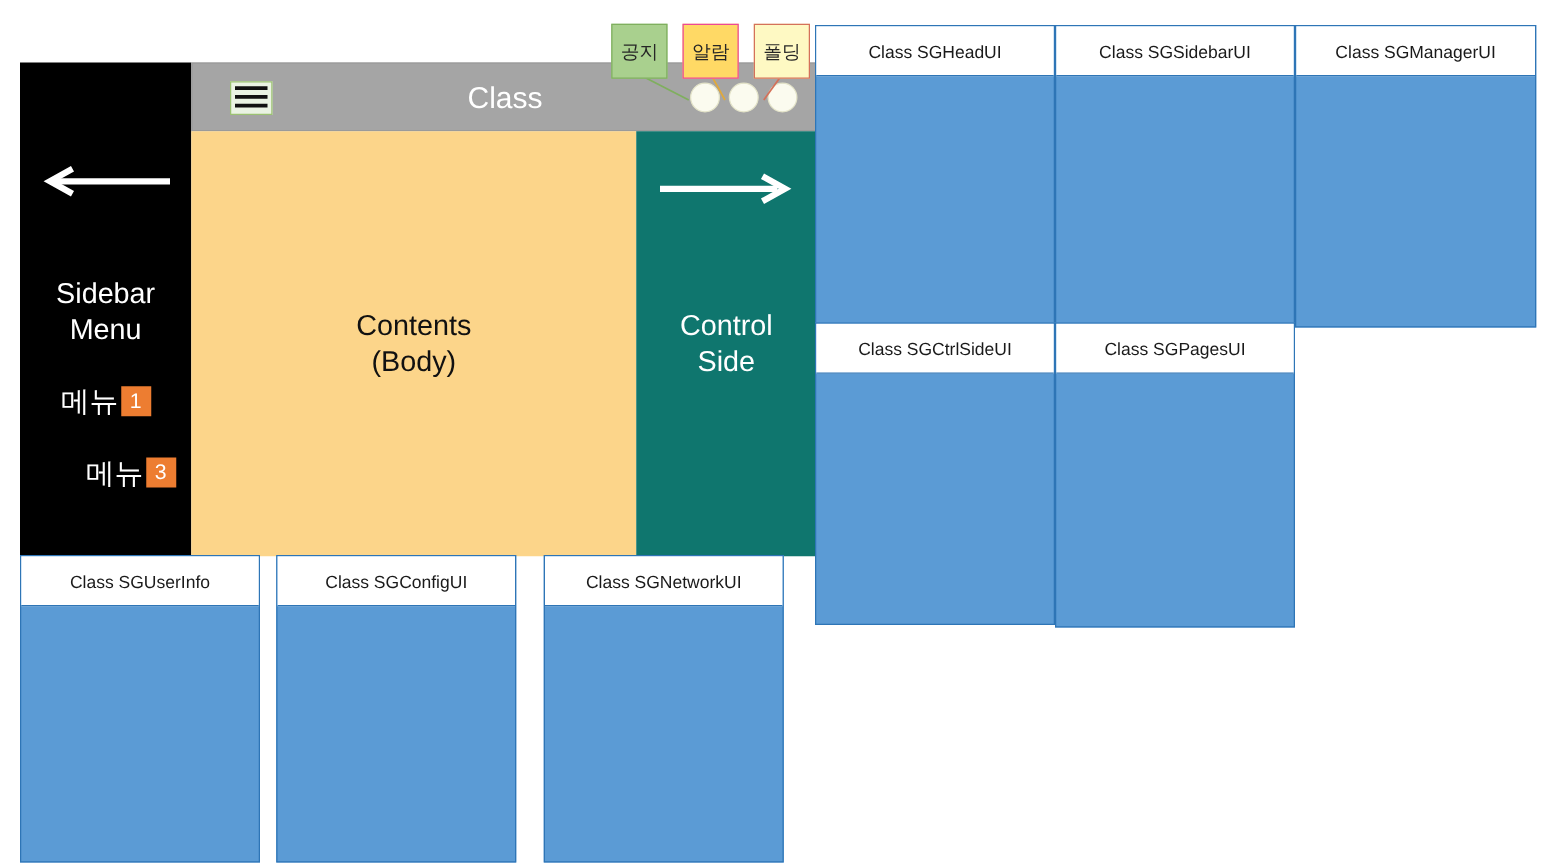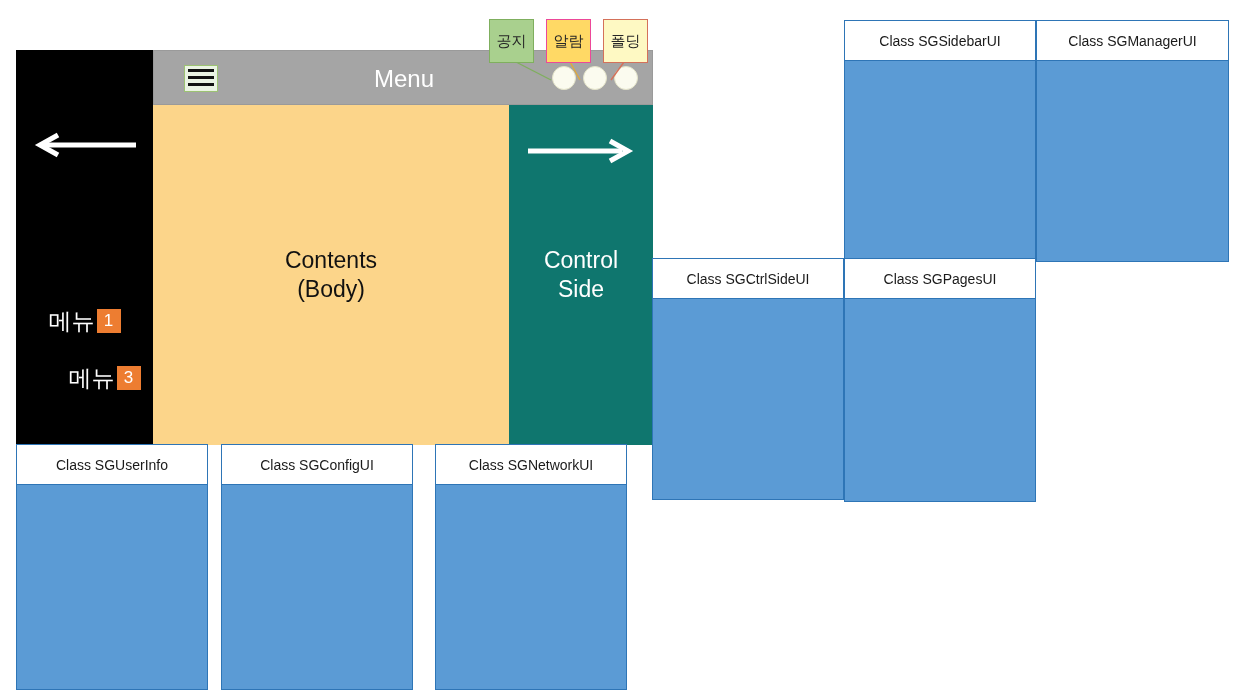--- a/index.html
+++ b/index.html
@@ -264,32 +264,34 @@
 <div class="canvas">
 
   <div class="app-frame">
 
     <div class="sidebar">
       <svg class="sidebar-arrow" viewBox="0 0 106 26">
         <line x1="104" y1="13" x2="12" y2="13" stroke="#ffffff" stroke-width="5"></line>
         <polyline points="26,3 8,13 26,23" fill="none" stroke="#ffffff" stroke-width="5" stroke-linejoin="miter"></polyline>
       </svg>
 
+      <div class="sidebar-title">Sidebar
+Menu</div>
 
       <div class="menu-item menu-item-1">
         <span>메뉴</span><span class="menu-badge">1</span>
       </div>
 
       <div class="menu-item menu-item-2">
         <span>메뉴</span><span class="menu-badge">3</span>
       </div>
     </div>
 
     <div class="head-bar">
-      <div class="head-title">Menu</div>
+      <div class="head-title">Class</div>
 
       <div class="hamburger">
         <i></i>
           <i></i>
           <i></i>
       </div>
 
       <div class="head-dot d1"></div>
       <div class="head-dot d2"></div>
       <div class="head-dot d3"></div>
@@ -313,20 +315,23 @@
   <svg class="leader" style="left:0;top:0;width:1234px;height:690px;">
     <line x1="516" y1="62" x2="551" y2="80" stroke="#7FAF5E" stroke-width="1.4"></line>
     <line x1="570" y1="62" x2="580" y2="80" stroke="#E0A93B" stroke-width="1.4"></line>
     <line x1="624" y1="62" x2="611" y2="80" stroke="#D4715A" stroke-width="1.4"></line>
   </svg>
 
   <div class="callout notice">공지</div>
   <div class="callout alarm">알람</div>
   <div class="callout folding">폴딩</div>
 
+  <div class="class-box cb-head">
+    <div class="hdr">Class SGHeadUI</div>
+  </div>
   <div class="class-box cb-sidebar">
     <div class="hdr">Class SGSidebarUI</div>
   </div>
   <div class="class-box cb-manager">
     <div class="hdr">Class SGManagerUI</div>
   </div>
 
   <div class="class-box cb-ctrlside">
     <div class="hdr">Class SGCtrlSideUI</div>
   </div>

